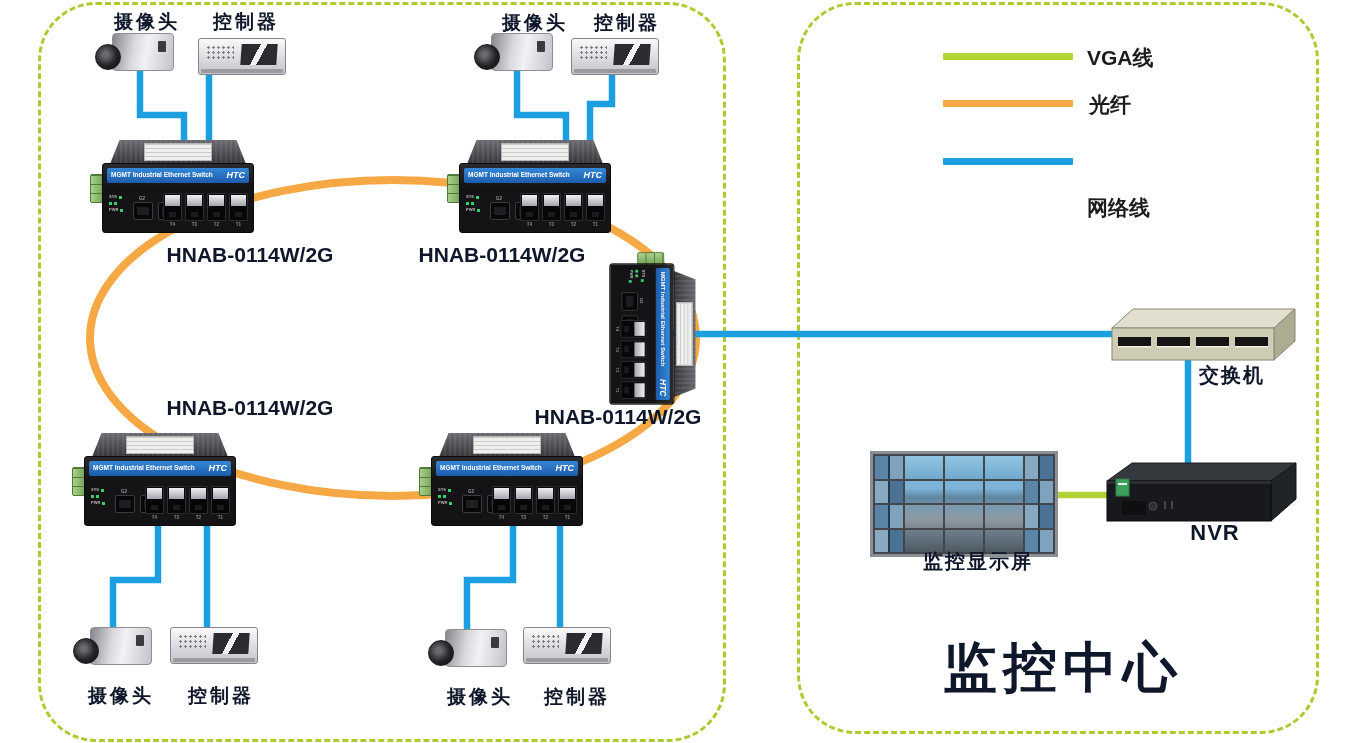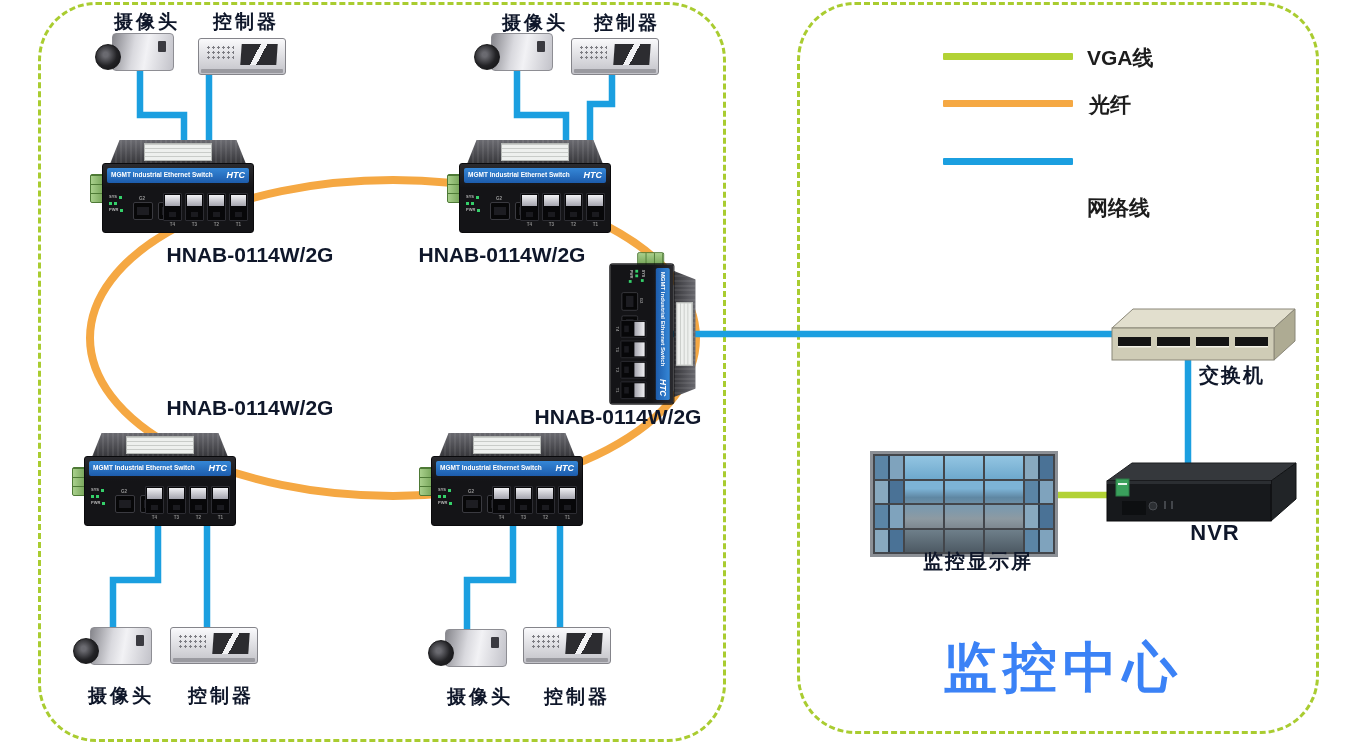--- a/index.html
+++ b/index.html
@@ -82,21 +82,21 @@
   .wc.town{background:linear-gradient(180deg,#7db3d6 35%,#5f87a3 75%,#6b8ea6);}
   .wc.city{background:linear-gradient(180deg,#7c99ad 15%,#8d9aa2 60%,#7e8890);}
   .wc.road{background:linear-gradient(180deg,#6e7f8a,#4d5a64);}
 
   
   .lbl{position:absolute;transform:translateX(-50%);white-space:nowrap;color:#0f172a;z-index:3;}
   .lbl-model{font-size:21px;font-weight:bold;}
   .lbl-dev{font-size:19px;font-weight:bold;letter-spacing:3px;}
   .lbl-right{font-size:20px;font-weight:bold;letter-spacing:2px;}
   .lbl-nvr{font-size:22px;font-weight:bold;letter-spacing:1px;}
-  .lbl-center{font-size:54px;font-weight:bold;letter-spacing:6px;color:#3b82f6;
+  .lbl-center{font-size:54px;font-weight:bold;letter-spacing:6px;color:#0f172a;
     font-family:"Liberation Serif","DejaVu Serif",serif;}
 
   
   .legend-line{position:absolute;width:130px;height:7px;border-radius:1px;z-index:2;}
   .legend-label{position:absolute;font-size:21px;font-weight:bold;color:#1c1c1c;white-space:nowrap;z-index:3;}
   .ll-vga{background:#b2d235;}
   .ll-fiber{background:#f5a843;}
   .ll-net{background:#1b9fe0;}
 </style>
 </head>

